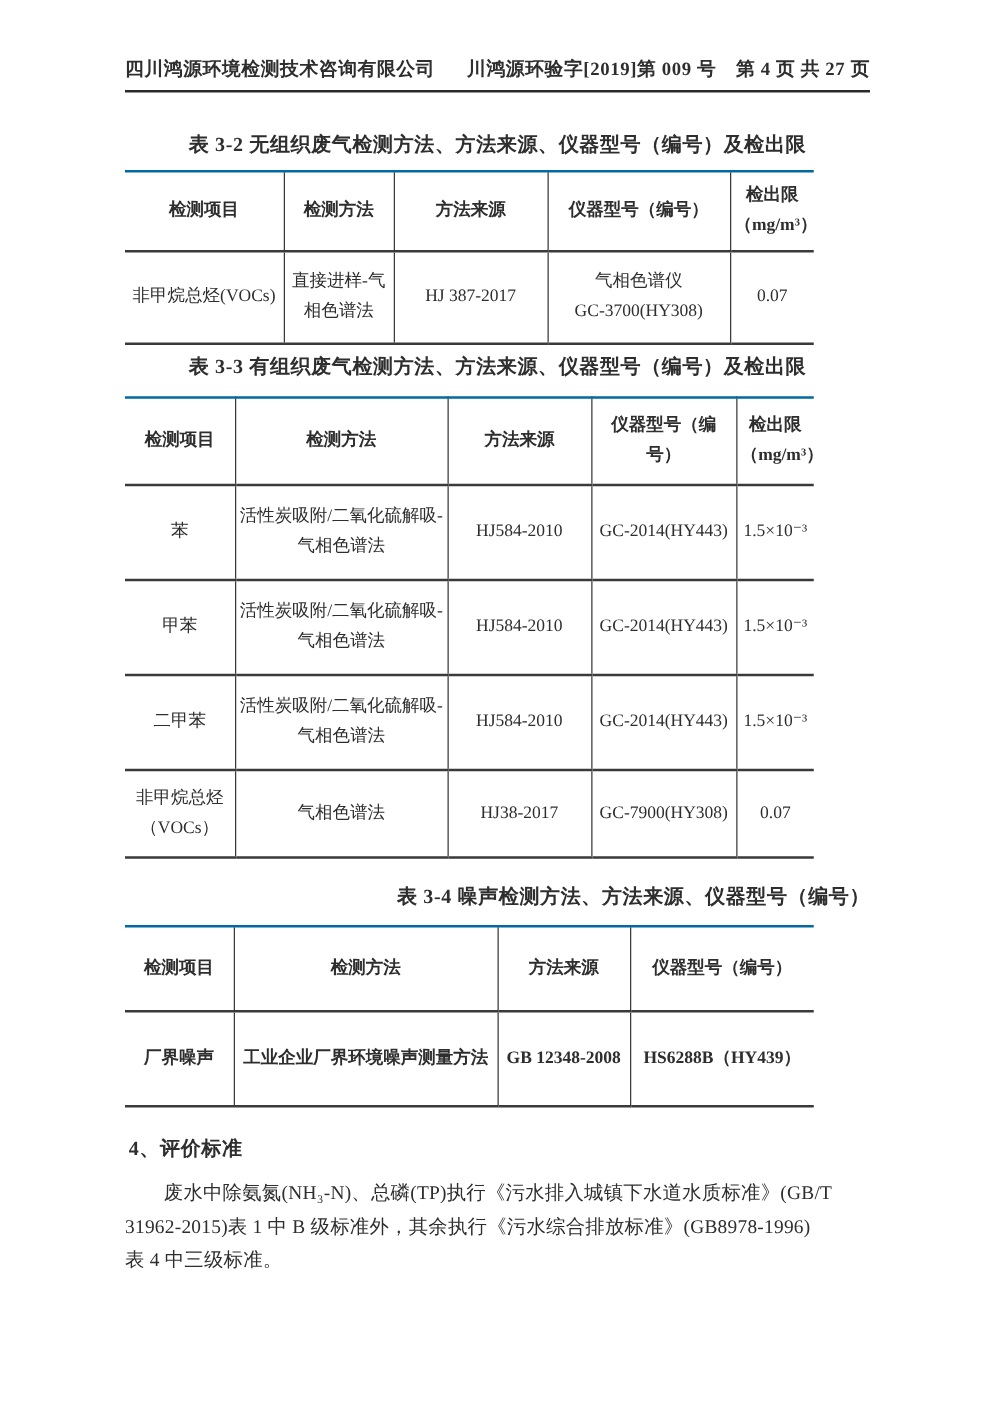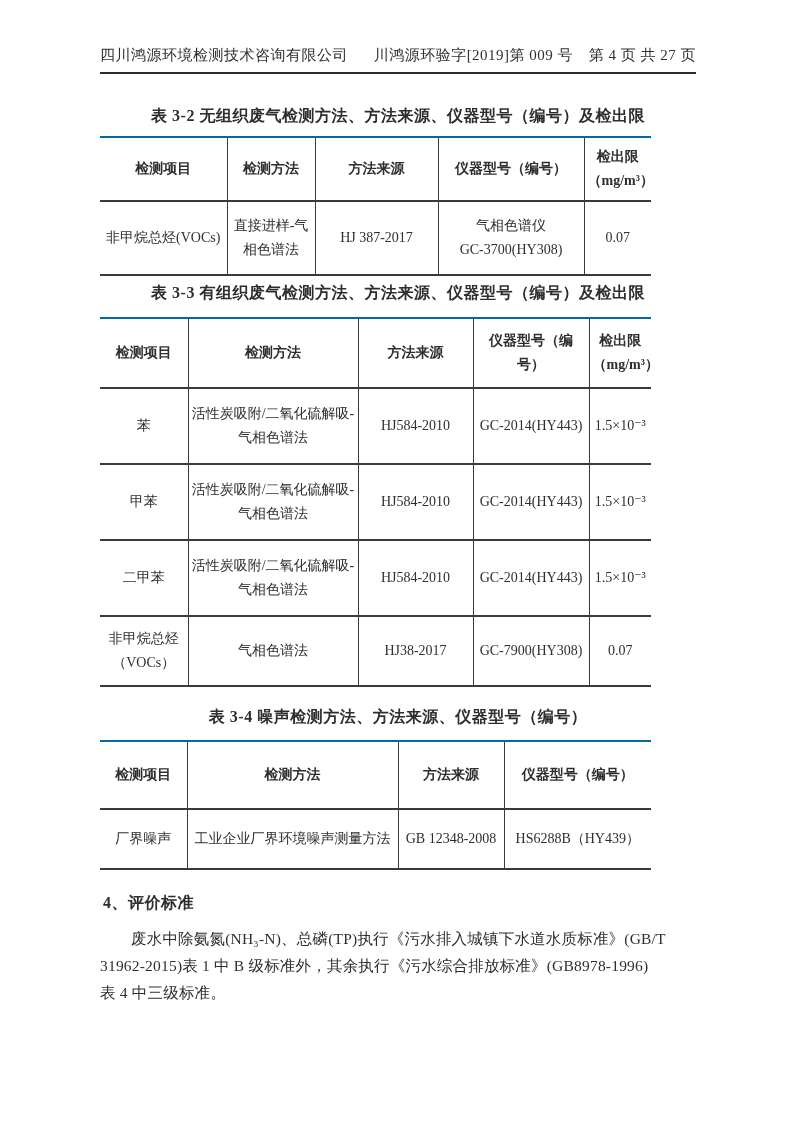--- a/index.html
+++ b/index.html
@@ -11,32 +11,32 @@
     position: relative;
     overflow: hidden;
   }
   .content { width: 596px; margin: 0 auto 0 100px; }
 
   
   .doc-header {
     display: flex; justify-content: space-between; align-items: flex-end;
     padding-top: 46px; padding-bottom: 7px;
     border-bottom: 2px solid #2b2b2b;
-    font-size: 15px; letter-spacing: 0.5px;
+    font-size: 15px; letter-spacing: 0.5px; font-weight: bold;
   }
   .doc-header .mid { margin-left: 10px; }
 
   
   .tbl-title {
     text-align: center; font-weight: bold; font-size: 16px;
     letter-spacing: 0.5px;
   }
   .t32-title { margin-top: 32px; margin-bottom: 9px; }
   .t33-title { margin-top: 7px; margin-bottom: 13px; }
-  .t34-title { margin-top: 20px; margin-bottom: 12px; }
+  .t34-title { margin-top: 20px; margin-bottom: 12px; text-align: right; }
 
   
   table {
     border-collapse: collapse; table-layout: fixed;
     width: 551px;
     border-top: 2px solid #0369a1;
   }
   td, th {
     border-bottom: 2px solid #3a3a3a;
     text-align: center; vertical-align: middle;
@@ -46,21 +46,21 @@
   }
   th { font-weight: bold; }
   td + td, th + th { border-left: 1px solid #3a3a3a; }
 
   .t32 .hrow th { height: 64px; }
   .t32 .drow td { height: 74px; }
   .t33 .hrow th { height: 70px; }
   .t33 .drow td { height: 76px; }
   .t33 .drow-last td { height: 70px; }
   .t34 .hrow th { height: 68px; }
-  .t34 .drow td { height: 60px; }
+  .t34 .drow td { height: 76px; font-weight: bold; }
 
   
   .section-heading {
     margin-top: 23px; margin-left: 3px;
     font-weight: bold; font-size: 16px; letter-spacing: 0.5px;
   }
   .para { margin-top: 11px; font-size: 15.5px; letter-spacing: 0.2px; }
   .para .line { line-height: 27px; white-space: nowrap; }
   .para .line.indent { text-indent: 2em; }
 </style>

